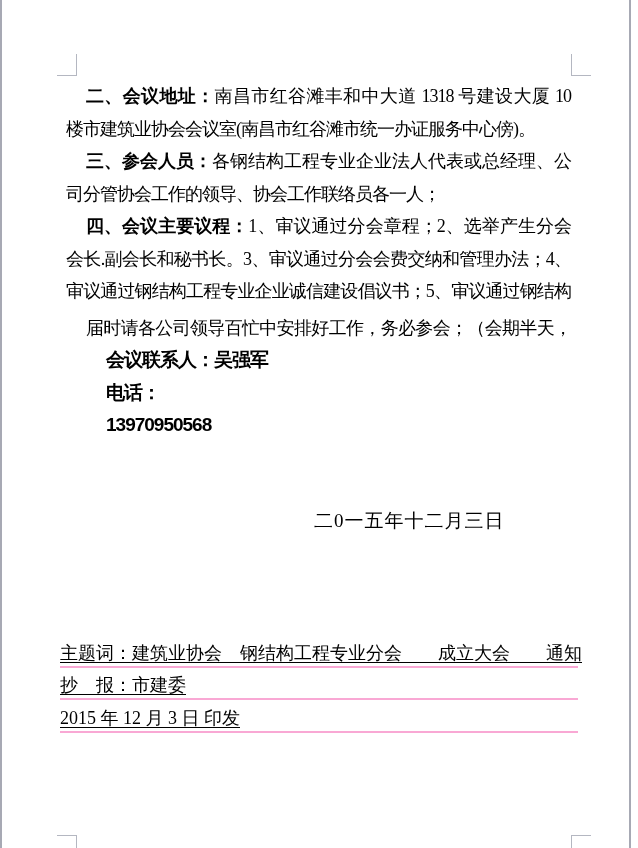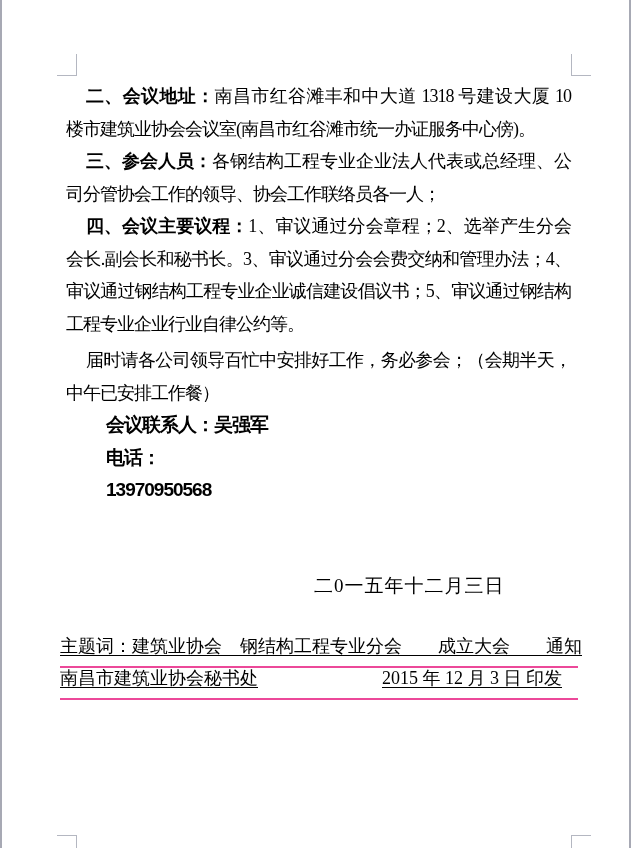--- a/index.html
+++ b/index.html
@@ -29,22 +29,22 @@
   .contact{line-height:32.5px;display:flex;align-items:baseline;
     font-family:"Liberation Sans","DejaVu Sans",sans-serif;font-weight:bold;
     font-size:19px;letter-spacing:-1px;flex-direction:column;}
   .contact .phone-label{}
   .contact .p1{margin-left:4px;}
   .contact .p2{margin-left:40px;}
   
   .date{line-height:26px;margin-top:66px;padding-left:248px;font-size:19px;letter-spacing:1px;}
   
   .footer{position:absolute;left:60px;top:635px;width:518px;font-size:18px;}
-  .frow{height:32.5px;box-sizing:border-box;border-bottom:2px solid #ec4899;
-    display:flex;align-items:flex-end;padding-bottom:8px;white-space:nowrap;}
+  .frow{height:32.5px;box-sizing:border-box;border-bottom:2px solid #f9a8d4;
+    display:flex;align-items:flex-end;padding-bottom:1px;white-space:nowrap;}
   .frow-last{justify-content:space-between;}
   .u{text-decoration:underline;text-underline-offset:3px;text-decoration-thickness:1px;}
   .right{margin-right:16px;}
 </style>
 </head>
 <body>
 
 <div class="edge edge-left"></div>
 <div class="edge edge-right"></div>
 
@@ -54,34 +54,34 @@
 <div class="mark mark-br"></div>
 
 <div class="doc">
   <div class="line indent fill"><span class="h">二、会议地址：</span><span>南昌市红谷滩丰和中大道 1318 号建设大厦 10</span></div>
   <div class="line">楼市建筑业协会会议室(南昌市红谷滩市统一办证服务中心傍)。</div>
   <div class="line indent fill"><span class="h">三、参会人员：</span><span>各钢结构工程专业企业法人代表或总经理、公</span></div>
   <div class="line">司分管协会工作的领导、协会工作联络员各一人；</div>
   <div class="line indent fill"><span class="h">四、会议主要议程：</span><span>1、审议通过分会章程；2、选举产生分会</span></div>
   <div class="line fill">会长.副会长和秘书长。3、审议通过分会会费交纳和管理办法；4、</div>
   <div class="line fill">审议通过钢结构工程专业企业诚信建设倡议书；5、审议通过钢结构</div>
-  <div class="line">工程专业企业行业自律公约等。</div>
   <div class="line indent fill gap">届时请各公司领导百忙中安排好工作，务必参会；（会期半天，</div>
-  <div class="line">中午已安排工作餐）</div>
 
   <div class="contact">
     <span>会议联系人：吴强军</span>
     <span class="phone-label">电话：</span>
     <span class="p2">13970950568</span>
   </div>
 
   <div class="date">二0一五年十二月三日</div>
 </div>
 
 <div class="footer">
   <div class="frow">
     <span class="u">主题词：建筑业协会　钢结构工程专业分会　　成立大会　　通知</span>
   </div>
+  <div class="frow">
+    <span class="u">抄　报：市建委</span>
+  </div>
   <div class="frow frow-last">
-    <span class="u">南昌市建筑业协会秘书处</span>
     <span class="u right">2015 年 12 月 3 日  印发</span>
   </div>
 </div>
 
 </body></html>

